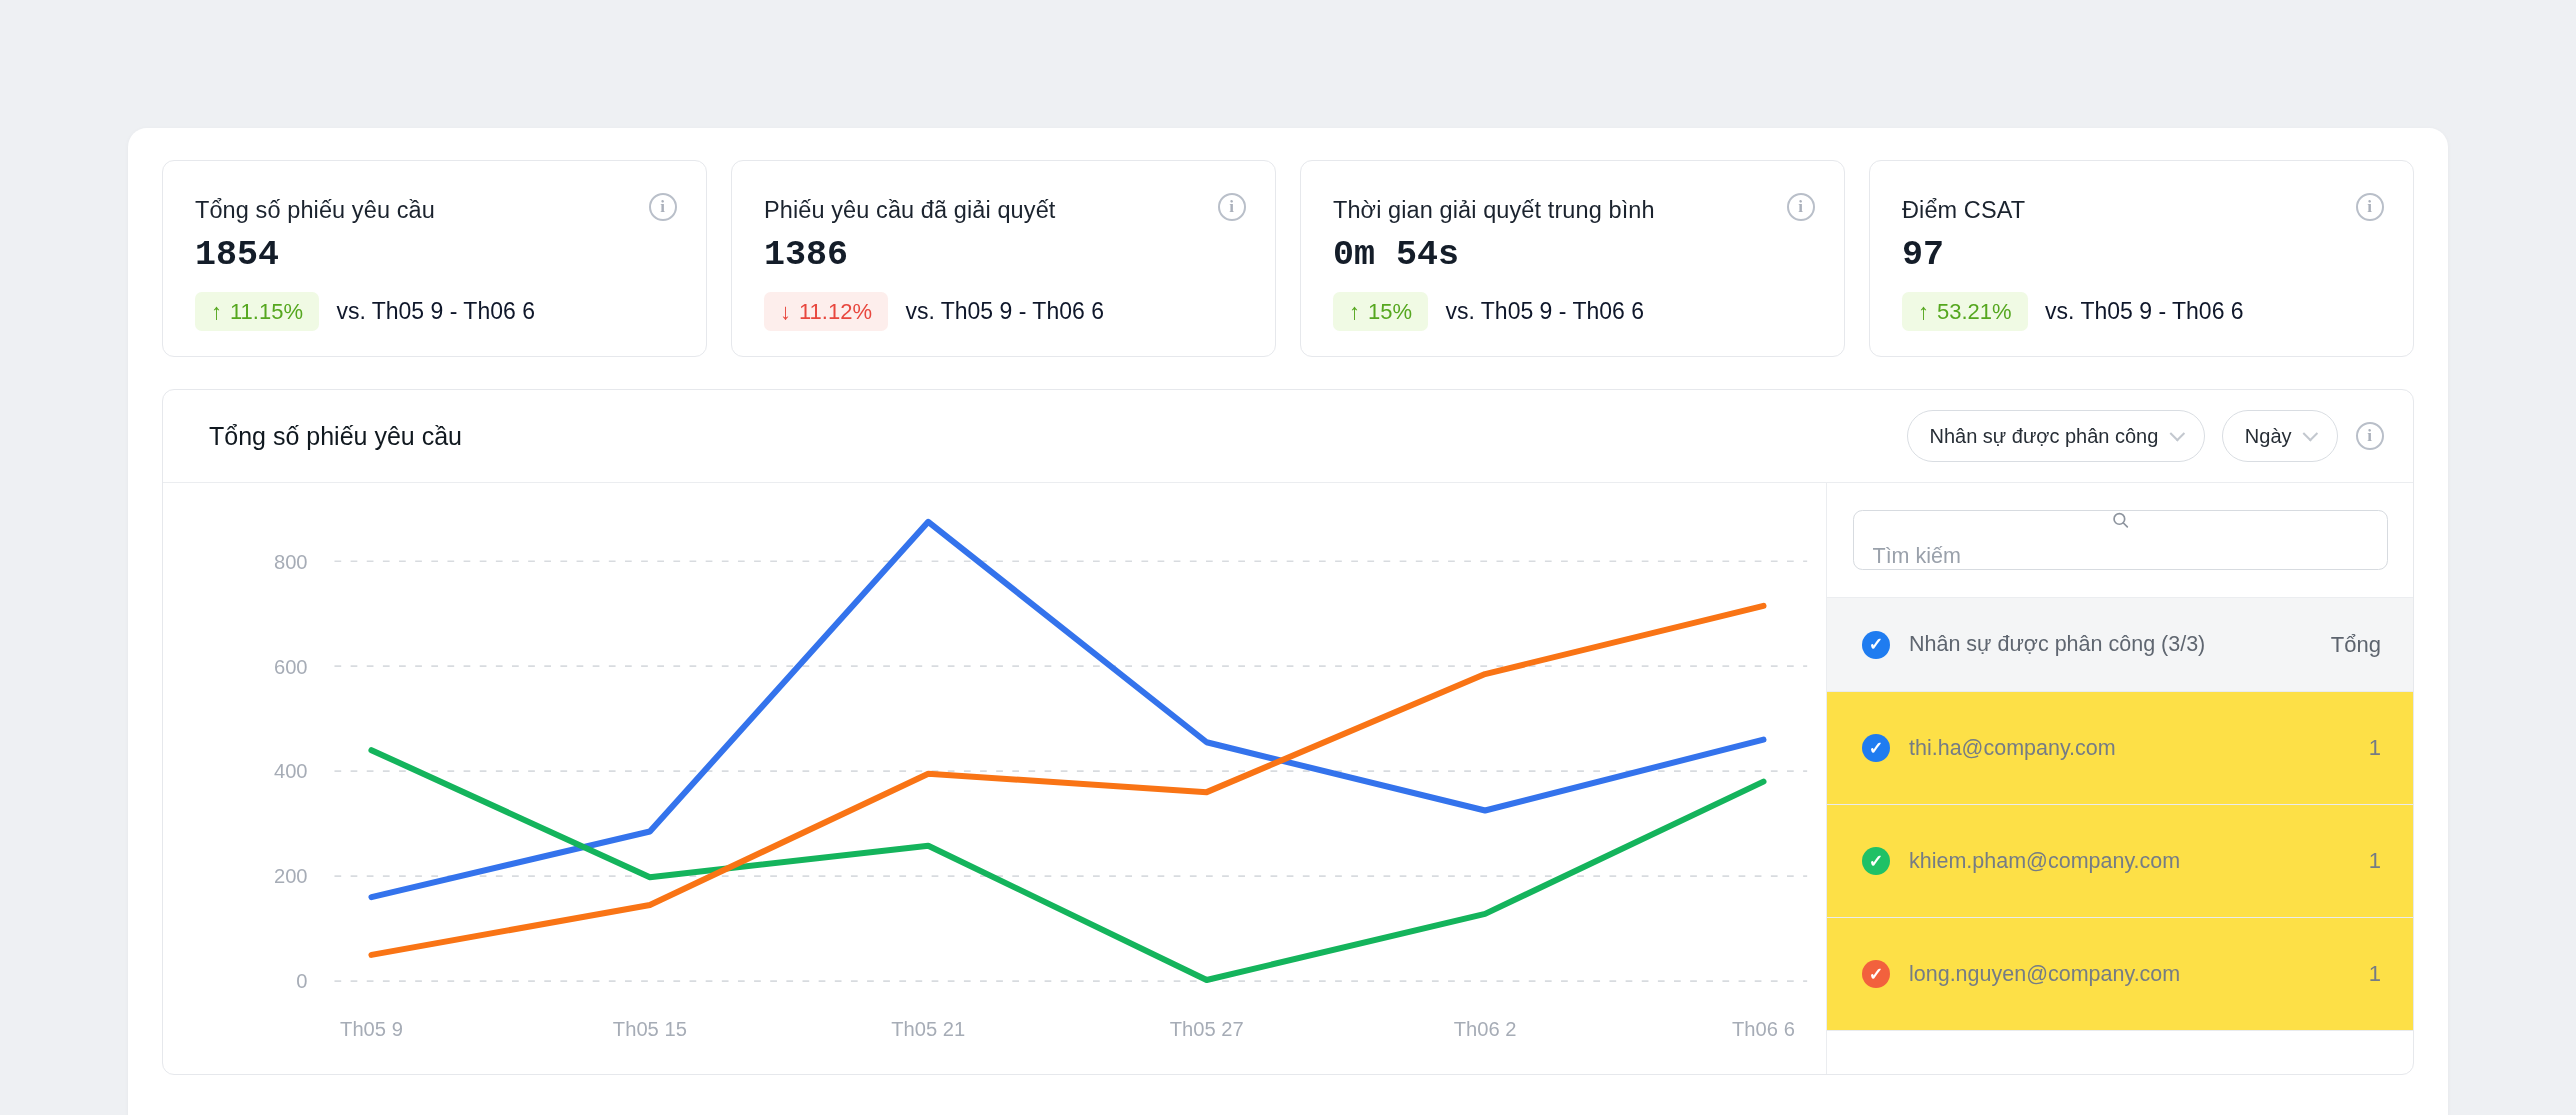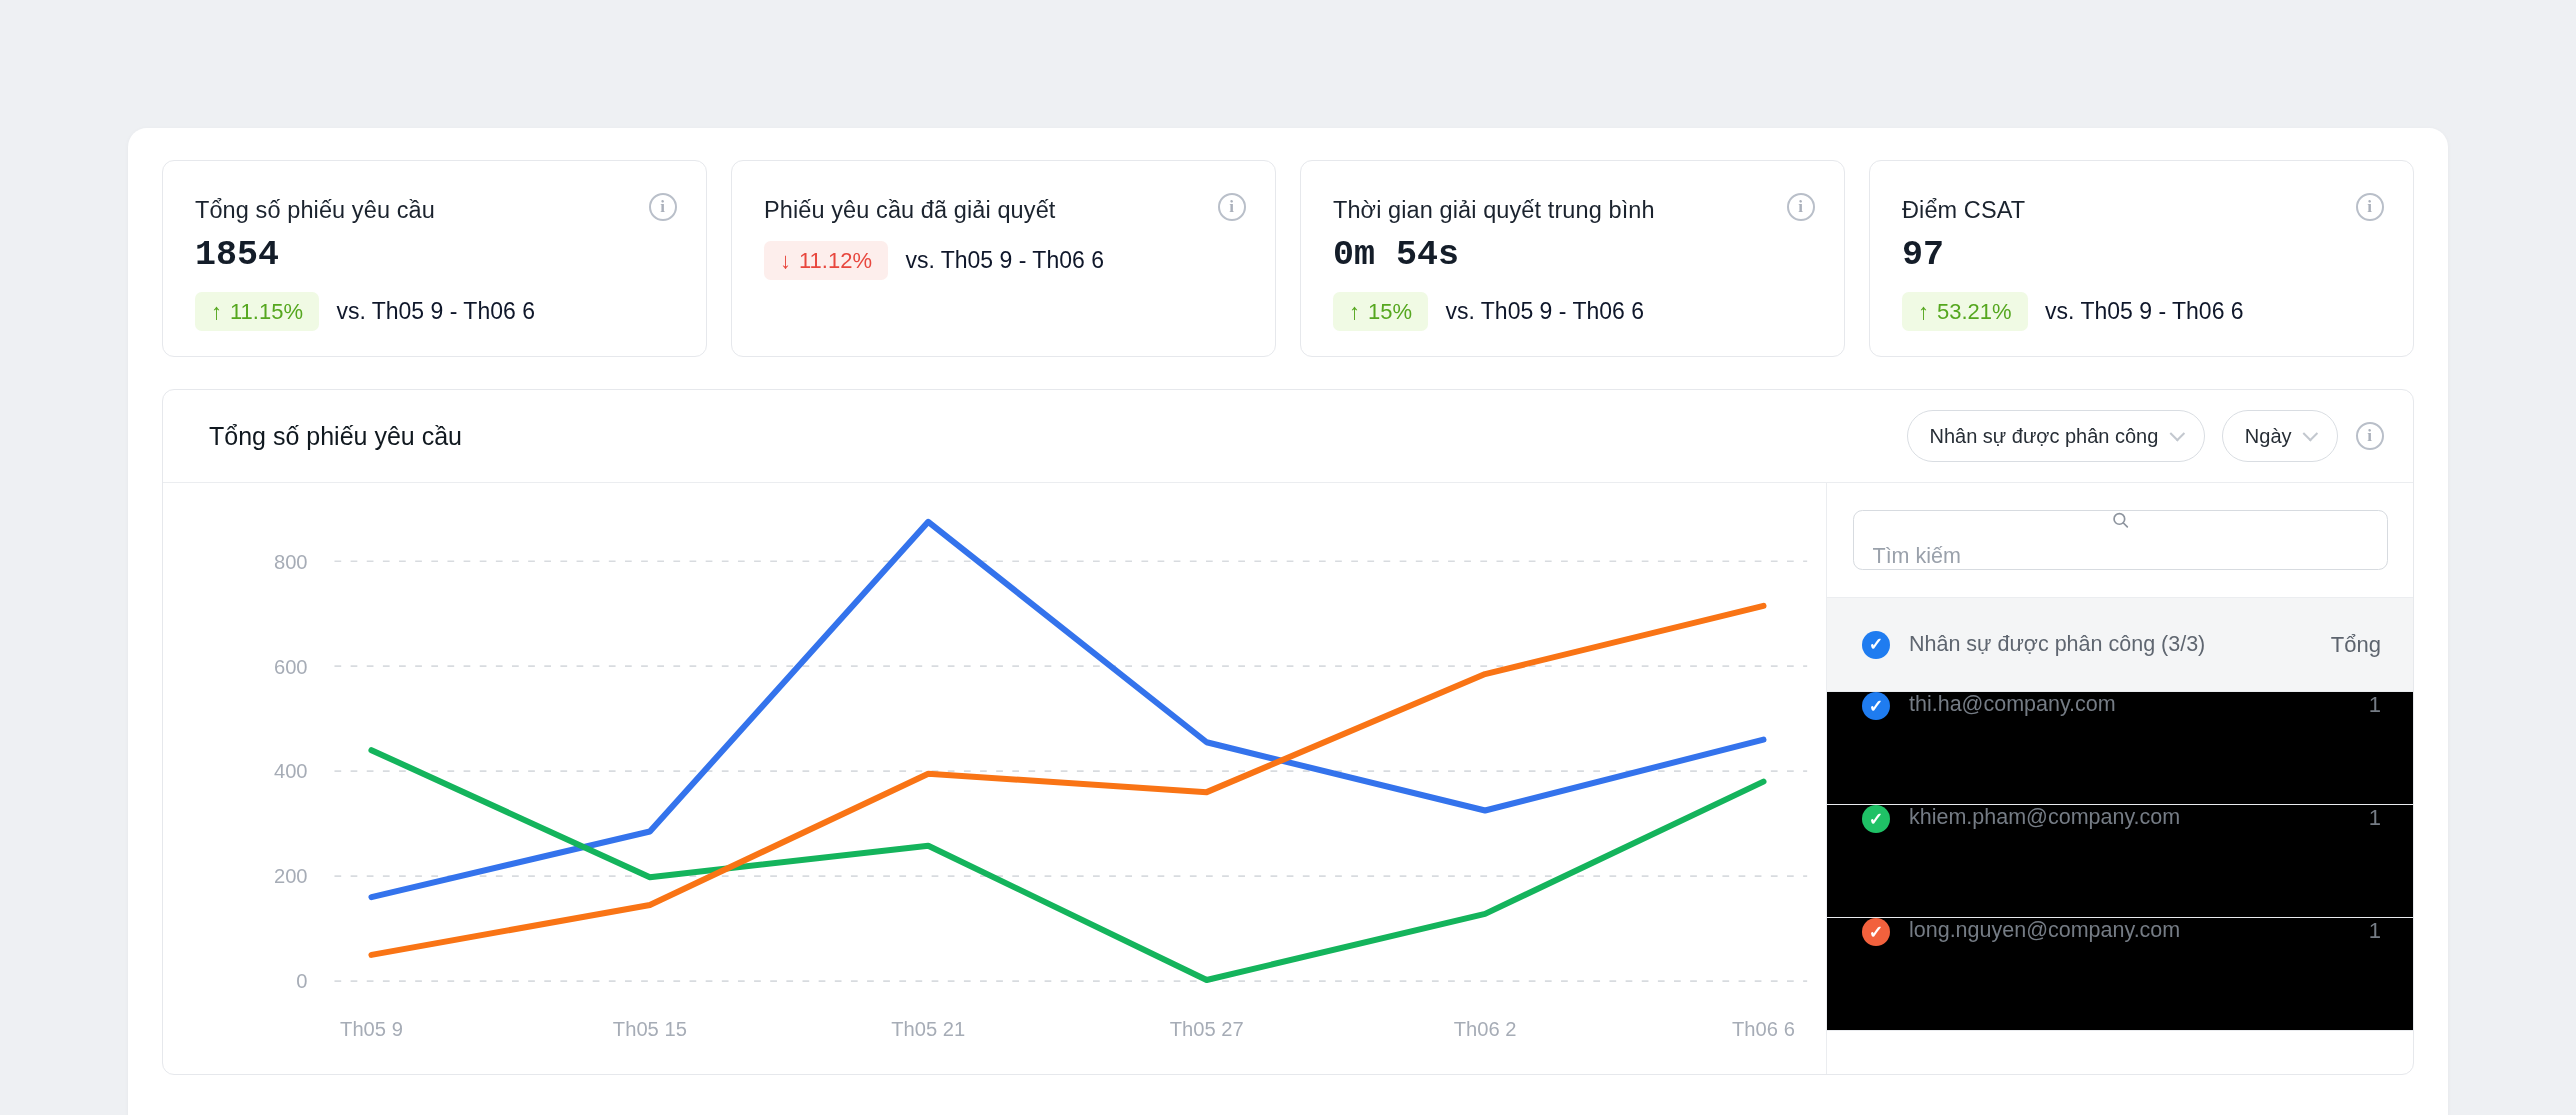--- a/index.html
+++ b/index.html
@@ -59,22 +59,22 @@
   .search-box { display:flex; align-items:center; gap:14.8px; width:100%; height:60px;
     border:1.3px solid #d7dbe0; border-radius:9.4px; padding:0 19px; background:#fff;flex-direction:column; }
   .search-box input { border:none; outline:none; width:100%; font-size:21.5px; color:#333a44;
     font-family:"Liberation Sans",sans-serif; background:transparent; }
   .search-box input::placeholder { color:#9aa1ab; }
 
   .list-header { height:94px; flex:0 0 auto; background:#f4f5f6; display:flex;
     align-items:center; padding:0 32px 0 35px; gap:19px; border-bottom:1.3px solid #e9ebee; }
   .list-header-label { font-size:21.5px; color:#5f6670; flex:1; }
   .list-header-total { font-size:22px; color:#5d646e; }
-  .list-row { height:113px; flex:0 0 auto; display:flex; align-items:flex-start;
-    padding:0 32px 0 35px; gap:19px; border-bottom:1.3px solid #e9ebee; background:#000000; }
+  .list-row { height:113px; flex:0 0 auto; display:flex; align-items:center;
+    padding:0 32px 0 35px; gap:19px; border-bottom:1.3px solid #e9ebee; background:#fde047; }
   .row-email { flex:1; font-size:21.5px; color:#757c85; }
   .row-count { font-size:22px; color:#757c85; }
 
   .check { width:28px; height:28px; border-radius:50%; display:inline-flex;
     align-items:center; justify-content:center; flex:0 0 auto; cursor:pointer; }
   .check::after { content:"✓"; color:#fff; font-size:17.4px; font-weight:700; }
 </style>
 </head>
 <body>
 
@@ -92,20 +92,21 @@
               <span class="arrow">↑</span>
               <span>11.15%</span>
             </span>
           <span class="kpi-vs">vs. Th05 9 - Th06 6</span>
         </div>
       </div>
 
       <div class="kpi-card">
         <div class="kpi-title">Phiếu yêu cầu đã giải quyết</div>
         <span class="info-icon"></span>
+        <div class="kpi-value">1386</div>
         <div class="kpi-compare-row">
           <span class="badge down">
               <span class="arrow">↓</span>
               <span>11.12%</span>
             </span>
           <span class="kpi-vs">vs. Th05 9 - Th06 6</span>
         </div>
       </div>
 
       <div class="kpi-card">

